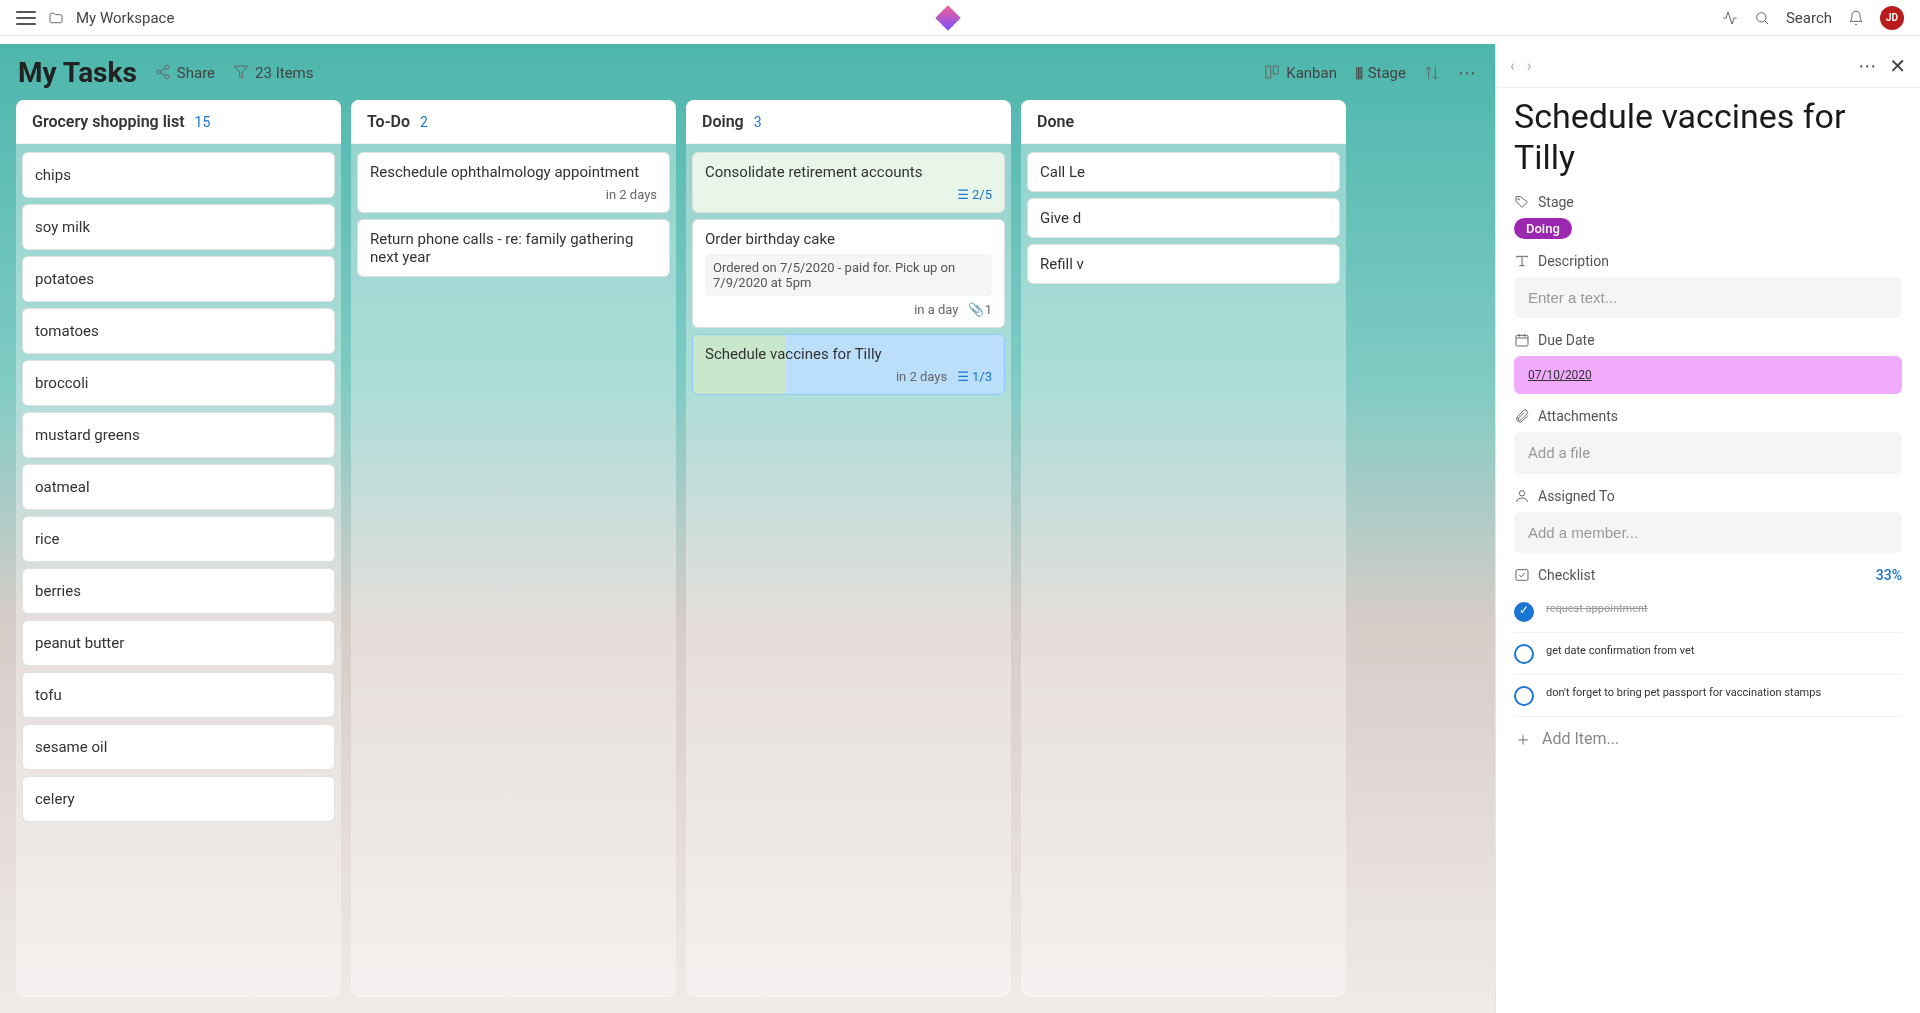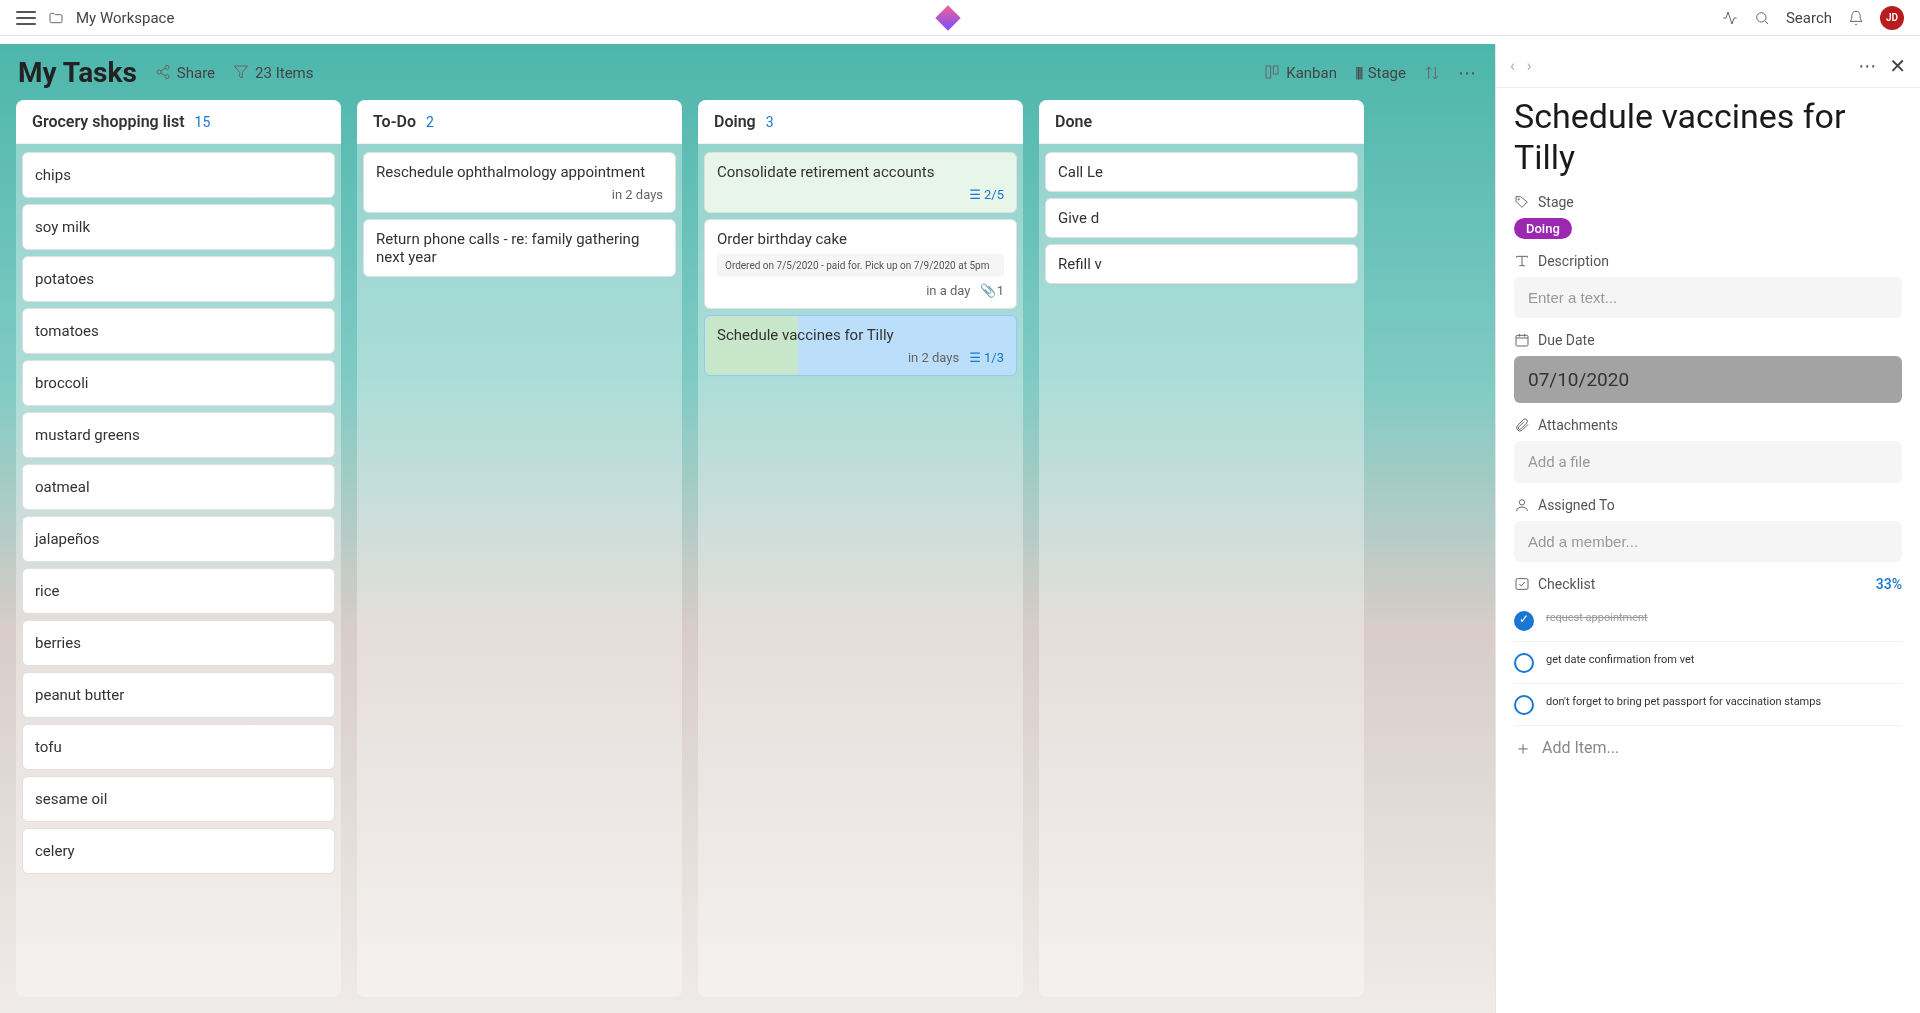--- a/index.html
+++ b/index.html
@@ -15,46 +15,46 @@
 .avatar { width: 24px; height: 24px; border-radius: 50%; background: #b91c1c; color: #fff; font-size: 10px; display: flex; align-items: center; justify-content: center; font-weight: 600; }
 
 .content-area { position: absolute; top: 44px; left: 0; right: 0; bottom: 0; display: flex; }
 .board-wrap { flex: 1; position: relative; overflow: hidden; background: linear-gradient(to bottom, #4db6ac 0%, #80cbc4 35%, #d7ccc8 60%, #efebe9 100%); }
 .board-header { padding: 12px 18px; display: flex; align-items: center; gap: 18px; }
 .board-title { font-size: 28px; font-weight: 700; color: #222; }
 .bh-btn { display: flex; gap: 6px; font-size: 15px; color: #444; cursor: pointer; }
 .bh-spacer { flex: 1; }
 .dots { font-size: 18px; color: #555; letter-spacing: 1px; }
 
-.columns { position: absolute; top: 56px; left: 0; right: 0; bottom: 0; display: flex; gap: 16px; padding: 0 16px 16px 16px; overflow-x: auto; }
+.columns { position: absolute; top: 56px; left: 0; right: 0; bottom: 0; display: flex; gap: 10px; padding: 0 16px 16px 16px; overflow-x: auto; }
 .column { width: 325px; flex-shrink: 0; background: rgba(255,255,255,0.35); border-radius: 8px; padding: 0; display: flex; flex-direction: column; }
 .col-head { background: #fff; border-radius: 8px 8px 0 0; padding: 12px 16px; display: flex; align-items: center; gap: 10px; border-bottom: 1px solid rgba(0,0,0,0.05); }
 .col-name { font-size: 16px; font-weight: 600; color: #333; }
 .col-count { font-size: 14px; color: #1976d2; }
 .col-body { padding: 8px 6px; flex: 1; overflow-y: auto; display: flex; flex-direction: column; gap: 6px; }
 .card { background: #fff; border: 1px solid #e0e0e0; border-radius: 6px; padding: 10px 12px; font-size: 15px; color: #333; cursor: pointer; }
 .card.tight { padding: 13px 12px; }
 .card.sel { background: linear-gradient(to right, #c8e6c9 30%, #bbdefb 30%); border-color: #90caf9; }
-.card .sub { font-size: 10px; color: #555; background: #f5f5f5; border-radius: 4px; padding: 6px 8px; margin-top: 6px; }
+.card .sub { font-size: 13px; color: #555; background: #f5f5f5; border-radius: 4px; padding: 6px 8px; margin-top: 6px; }
 .card .meta { display: flex; justify-content: flex-end; gap: 10px; font-size: 13px; color: #666; margin-top: 6px; align-items: center; }
 .card .meta .chk { color: #1976d2; display: flex; align-items: center; gap: 3px; }
 .card.greenish { background: #e8f5e9; }
 
 .detail-panel { width: 425px; border-left: 1px solid #e5e5e5; background: #fff; display: flex; flex-direction: column; overflow-y: auto; }
 .dp-top { height: 44px; display: flex; align-items: center; padding: 0 14px; gap: 12px; border-bottom: 1px solid #eee; }
 .dp-top .spacer { flex: 1; }
 .chev { font-size: 16px; color: #aaa; cursor: pointer; }
 .close-x { font-size: 20px; color: #444; cursor: pointer; }
 .dp-title { font-size: 34px; font-weight: 400; padding: 8px 18px 16px 18px; line-height: 1.2; }
 .dp-section { padding: 0 18px 14px 18px; }
 .dp-label { display: flex; align-items: center; gap: 8px; font-size: 14px; color: #555; margin-bottom: 8px; }
 .dp-pill { display: inline-block; background: #9c27b0; color: #fff; border-radius: 12px; padding: 3px 12px; font-size: 13px; font-weight: 500; }
 .dp-input { width: 100%; background: #f5f5f5; border: none; border-radius: 6px; padding: 12px 14px; font-size: 15px; color: #333; }
 .dp-input::placeholder { color: #999; }
-.dp-value { padding: 12px 14px; font-size: 19px; color: #333; background: #a3a3a3; border-radius: 6px; }
+.dp-value { padding: 12px 14px; font-size: 12px; color: #333; background: #f0abfc; border-radius: 6px; text-decoration: underline; }
 
 .dp-checklist-head { display: flex; justify-content: space-between; align-items: center; }
 .pct { color: #1976d2; font-size: 14px; font-weight: 500; }
 .check-item { display: flex; align-items: flex-start; gap: 12px; padding: 10px 0; border-bottom: 1px solid #f0f0f0; }
 .check-circle { width: 20px; height: 20px; border: 2px solid #1976d2; border-radius: 50%; flex-shrink: 0; margin-top: 1px; cursor: pointer; }
 .check-circle.done { background: #1976d2; position: relative; }
 .check-circle.done::after { content: "✓"; color: #fff; font-size: 12px; position: absolute; top: -1px; left: 3px; }
 .check-text { font-size: 11px; color: #333; line-height: 1.4; }
 .check-text.done { color: #999; text-decoration: line-through; }
 .add-item { display: flex; align-items: center; gap: 10px; padding: 10px 0; color: #888; cursor: pointer; }
@@ -155,23 +155,20 @@
             <div class="card tight">
               <div>broccoli</div>
             </div>
             <div class="card tight">
               <div>mustard greens</div>
             </div>
             <div class="card tight">
               <div>oatmeal</div>
             </div>
             <div class="card tight">
-              <div>jalapeños</div>
-            </div>
-            <div class="card tight">
               <div>rice</div>
             </div>
             <div class="card tight">
               <div>berries</div>
             </div>
             <div class="card tight">
               <div>peanut butter</div>
             </div>
             <div class="card tight">
               <div>tofu</div>

